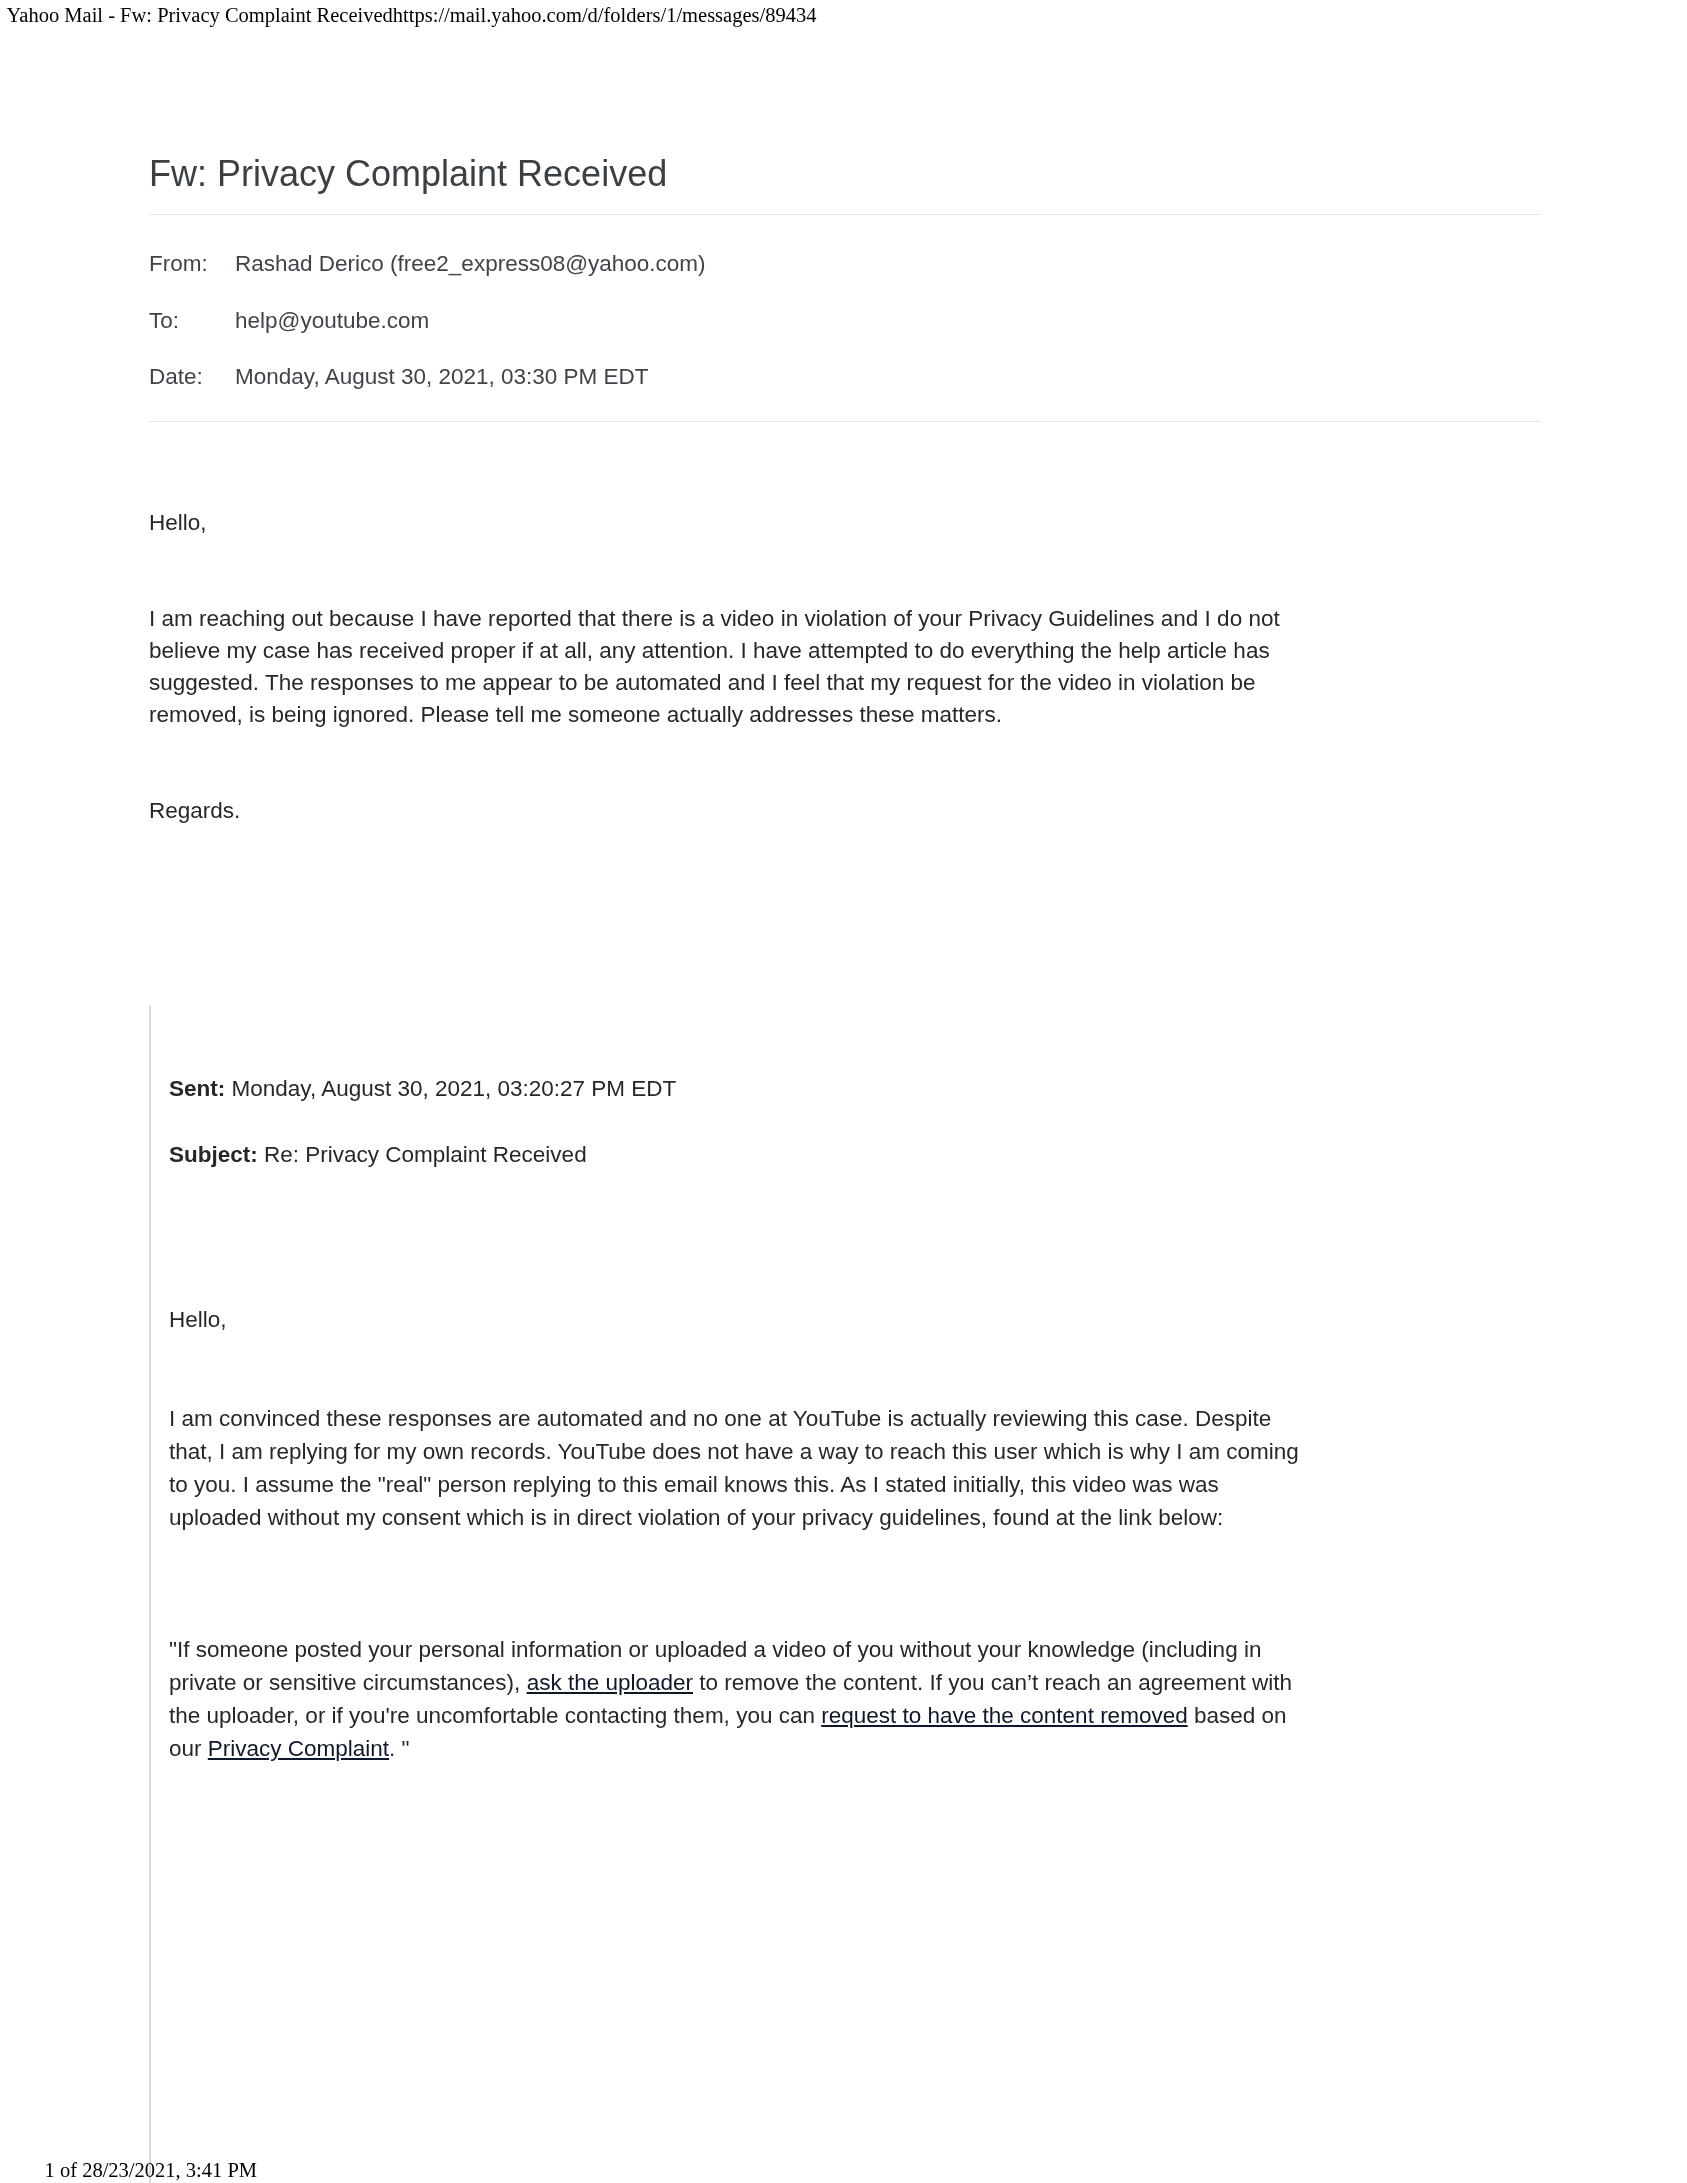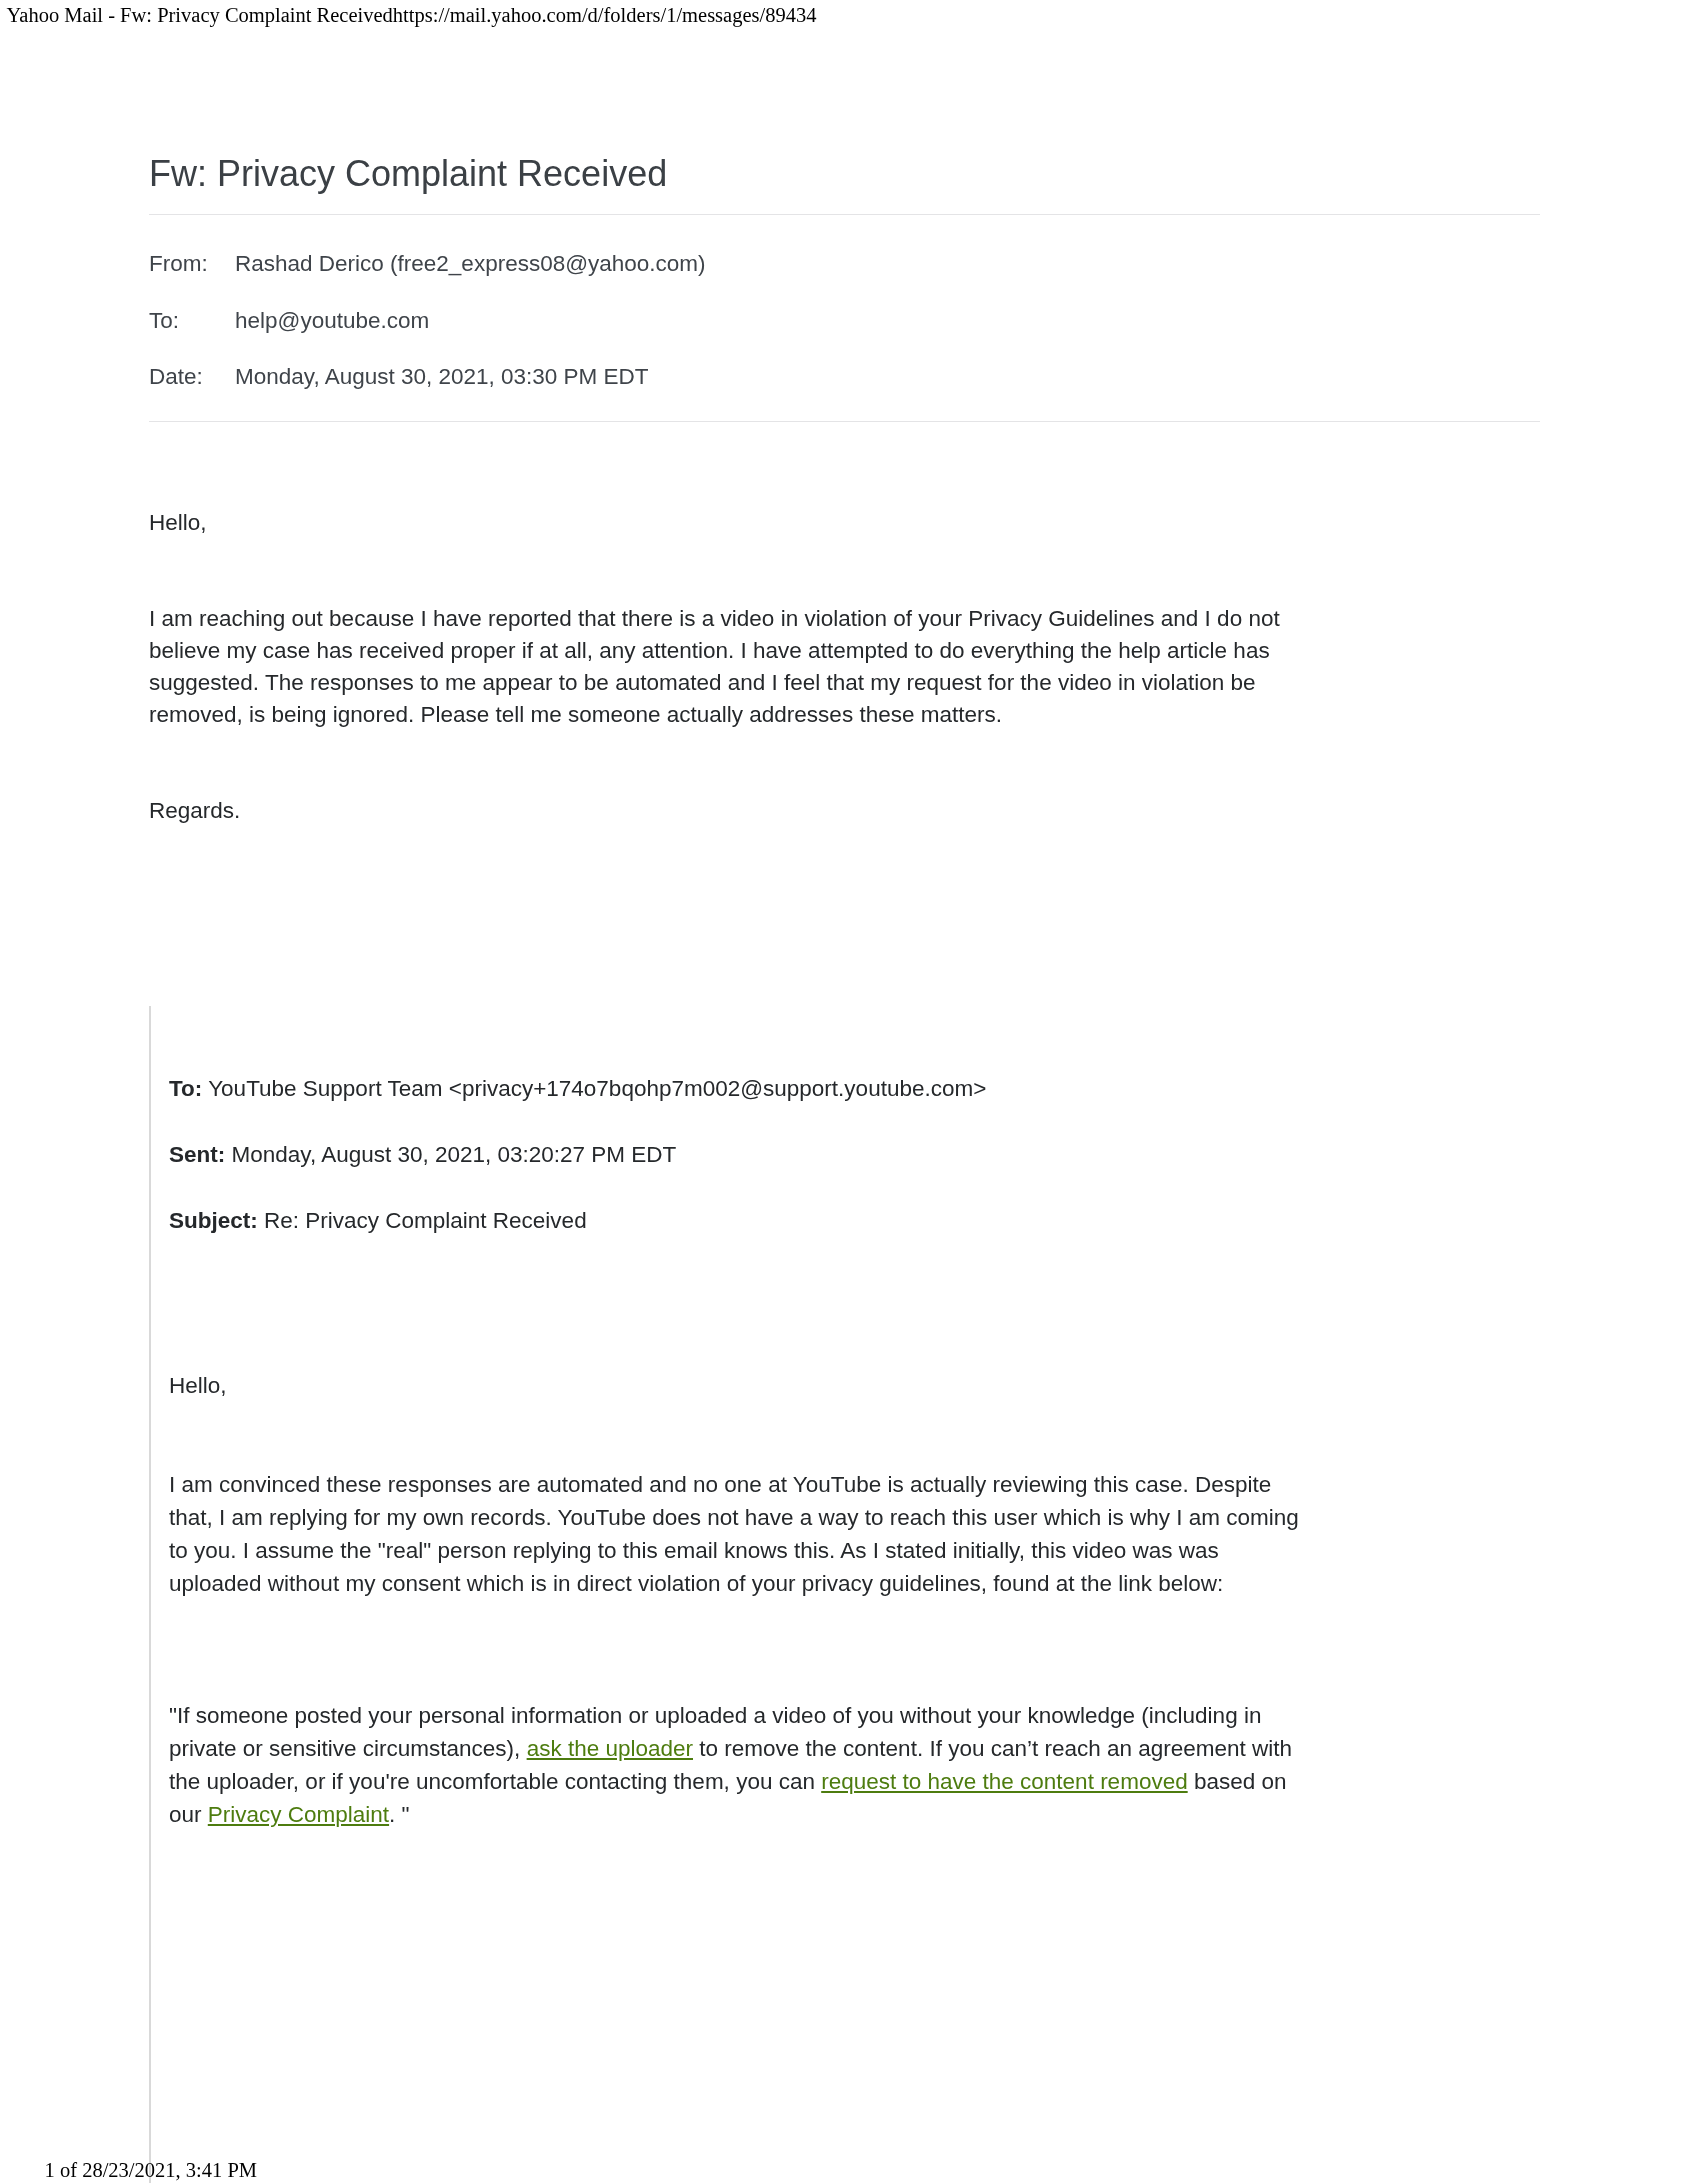--- a/index.html
+++ b/index.html
@@ -46,21 +46,21 @@
     padding-left:18px;
     padding-bottom:63px;
     font-size:22.5px; line-height:33px;
     white-space:pre-line;
   }
   .fwd p { margin:0 0 33px 0; }
   .fwd p.tight { margin:0; }
   .fwd .hdr-group { margin-bottom:33px; }
   .fwd b { font-weight:700; }
 
-  a.link { color:#4d7c0f; text-decoration:underline; cursor:pointer; }
+  a.link { color:#0f172a; text-decoration:underline; cursor:pointer; }
 </style>
 </head>
 <body>
 
 <div class="print-header">
   <span>Yahoo Mail - Fw: Privacy Complaint Received</span>
   <span>https://mail.yahoo.com/d/folders/1/messages/89434</span>
 </div>
 
 <div class="page">
@@ -89,21 +89,20 @@
   <div class="body-text">
     <p>Hello,</p>
     <p>I am reaching out because I have reported that there is a video in violation of your Privacy Guidelines and I do not
 believe my case has received proper if at all, any attention. I have attempted to do everything the help article has
 suggested. The responses to me appear to be automated and I feel that my request for the video in violation be
 removed, is being ignored. Please tell me someone actually addresses these matters.</p>
     <p>Regards.</p>
 
     <div class="fwd">
       <div class="hdr-group">
-        <p class="tight"><b>To:</b><span> YouTube Support Team &lt;privacy+174o7bqohp7m002@support.youtube.com&gt;</span></p>
         <p class="tight"><b>Sent:</b><span> Monday, August 30, 2021, 03:20:27 PM EDT</span></p>
         <p class="tight"><b>Subject:</b><span> Re: Privacy Complaint Received</span></p>
       </div>
 
       <p>Hello,</p>
       <p>I am convinced these responses are automated and no one at YouTube is actually reviewing this case. Despite
 that, I am replying for my own records. YouTube does not have a way to reach this user which is why I am coming
 to you. I assume the "real" person replying to this email knows this. As I stated initially, this video was was
 uploaded without my consent which is in direct violation of your privacy guidelines, found at the link below:</p>
 

